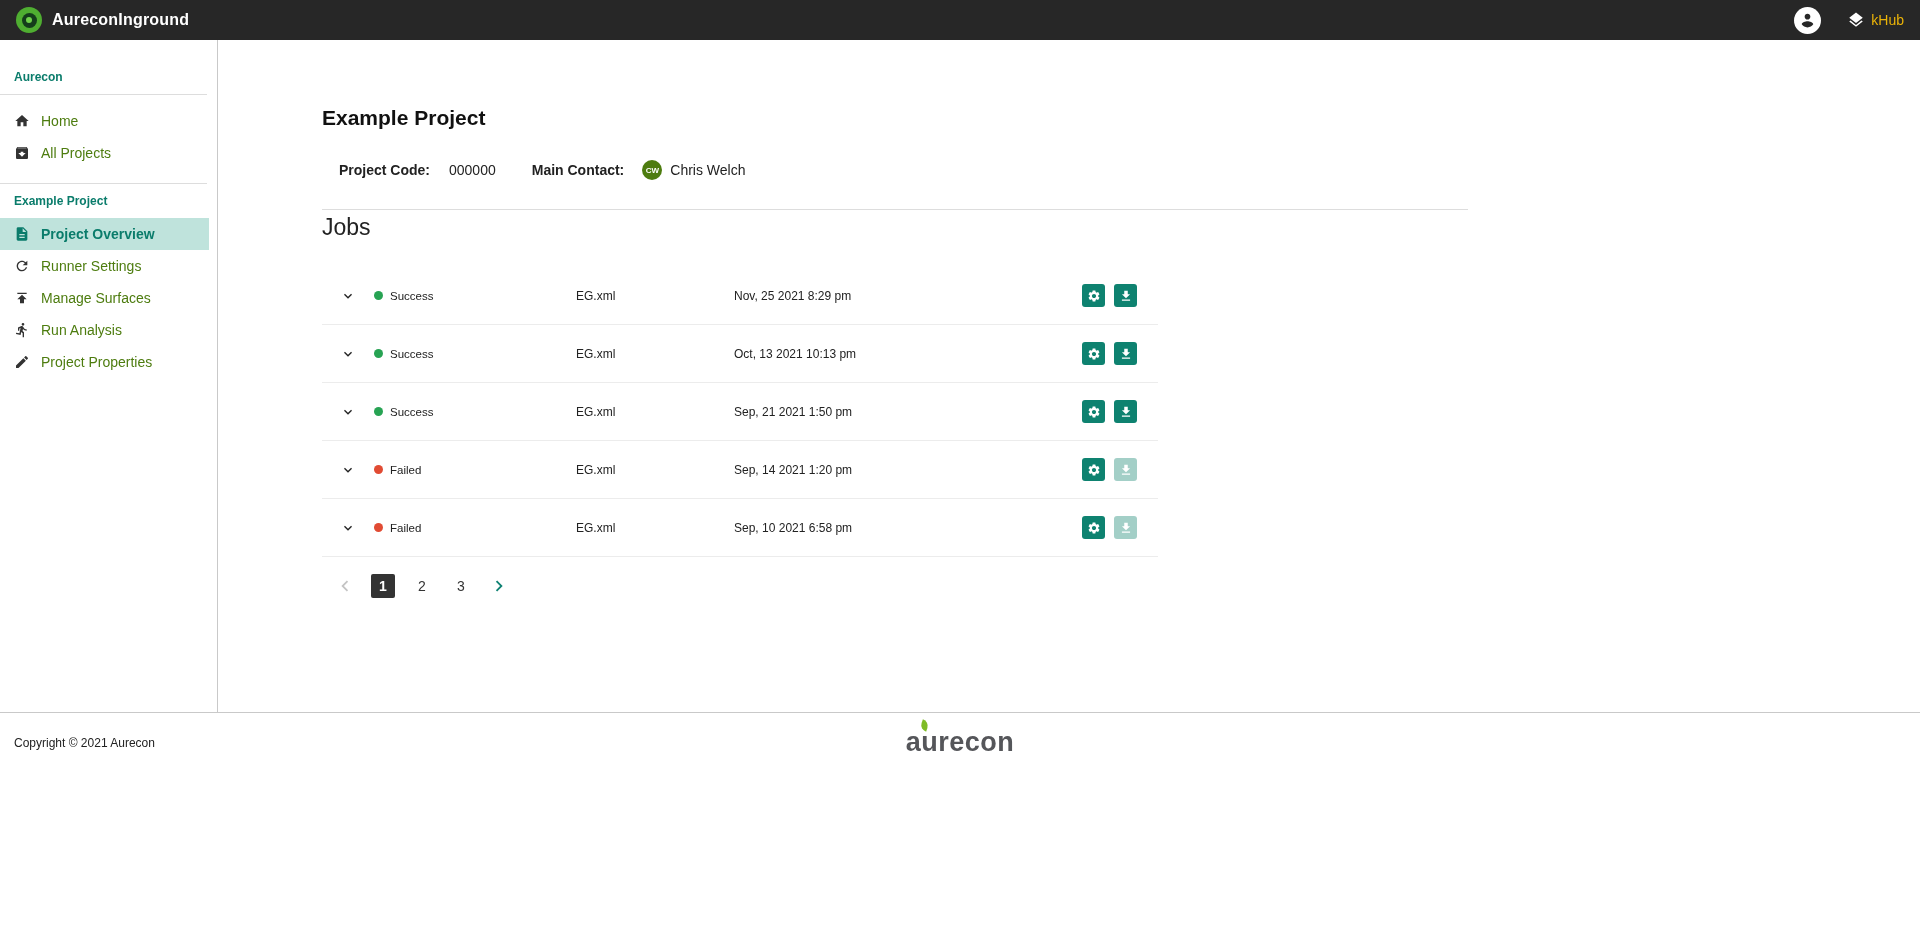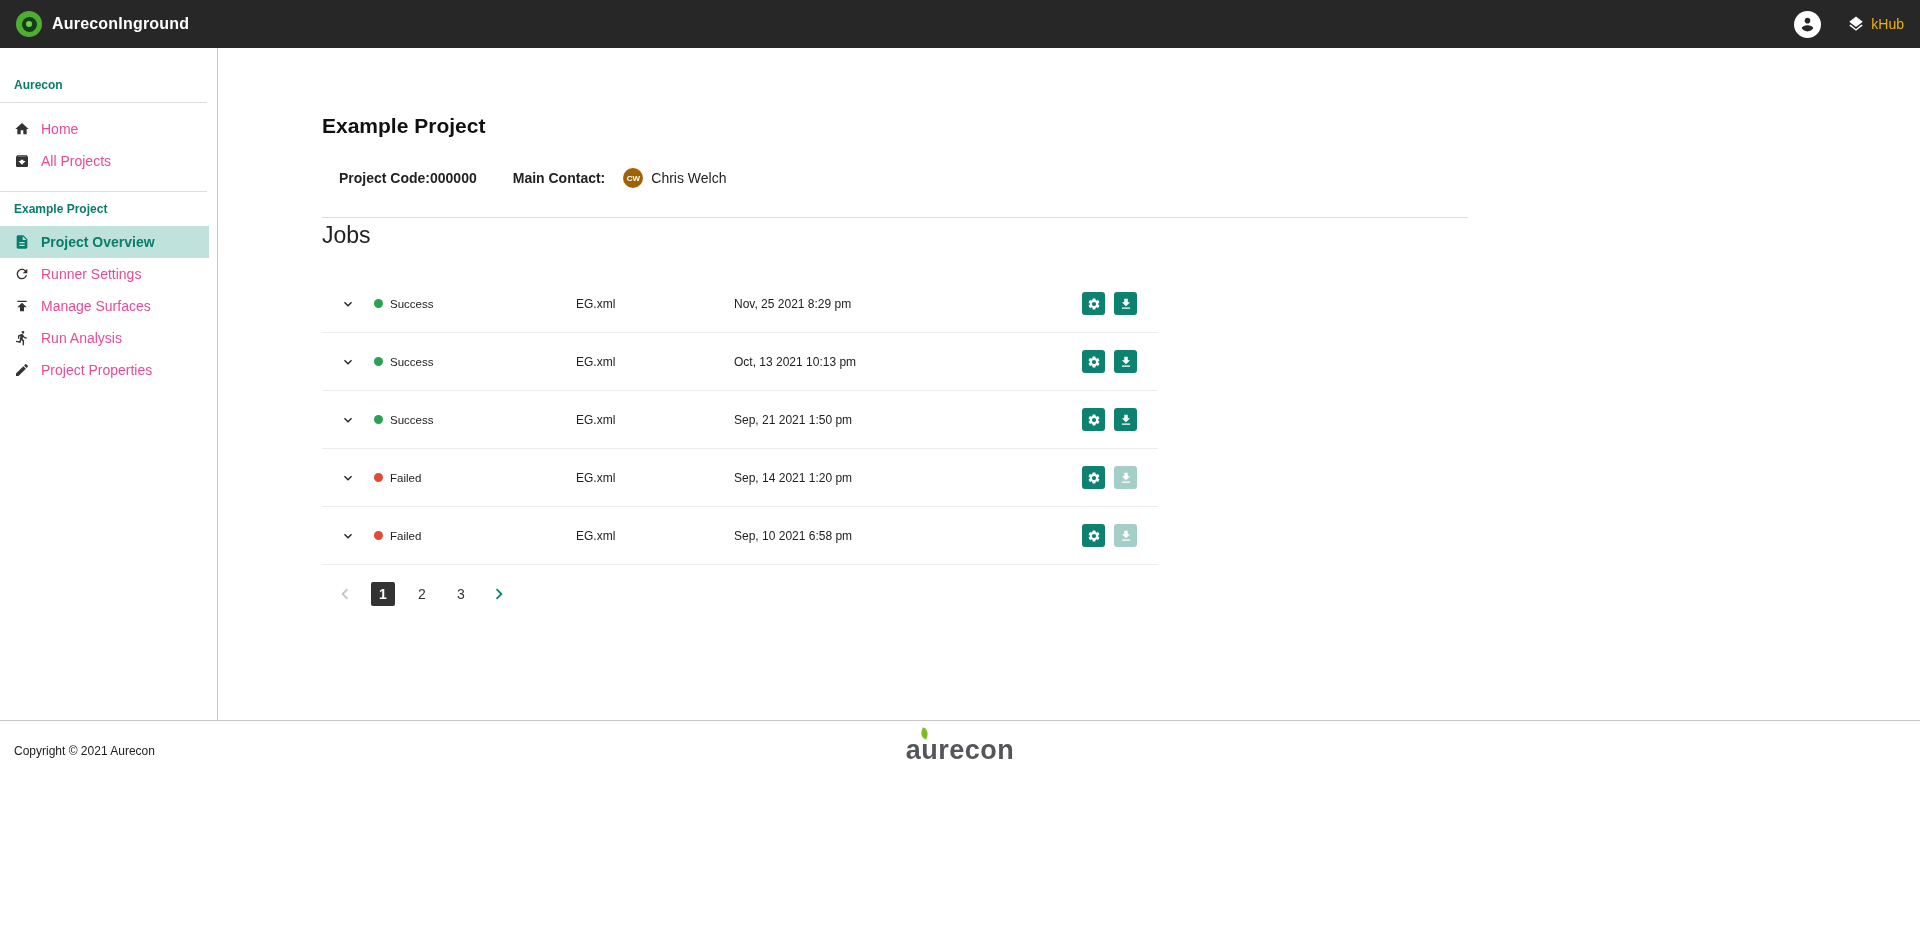--- a/index.html
+++ b/index.html
@@ -1,49 +1,49 @@
 <!DOCTYPE html>
 <html><head>
 <meta charset="utf-8">
 <style>
   * { margin:0; padding:0; box-sizing:border-box; }
   html,body { width:1920px; height:931px; background:#fff; font-family:"Liberation Sans", sans-serif; color:#222; overflow:hidden; }
 
   
-  .topbar { height:48px; background:#272727; display:flex; align-items:center; padding:9px 16px; justify-content:space-between; }
+  .topbar { height:40px; background:#272727; display:flex; align-items:center; padding:9px 16px; justify-content:space-between; }
   .topbar-left { display:flex; align-items:center; gap:10px; }
   .app-logo { width:26px; height:26px; border-radius:50%; background:#4fae31; display:flex; align-items:center; justify-content:center; }
   .app-logo .inner { width:15px; height:15px; border-radius:50%; background:#143d1b; display:flex; align-items:center; justify-content:center; }
   .app-logo .dot { width:6px; height:6px; border-radius:50%; background:#6fd14a; }
   .app-title { color:#fff; font-size:16px; font-weight:700; letter-spacing:.2px; }
   .topbar-right { display:flex; align-items:center; gap:26px; }
   .account-btn { width:27px; height:27px; border-radius:50%; background:#fff; display:flex; align-items:center; justify-content:center; cursor:pointer; }
   .account-btn svg { width:23px; height:23px; fill:#272727; }
   .khub { display:flex; align-items:center; gap:6px; color:#eab308; font-size:14px; cursor:pointer; }
   .khub svg { width:18px; height:18px; fill:#fff; }
 
   
   .layout { display:flex; height:672px; }
   .sidebar { width:218px; border-right:1px solid #c9c9c9; padding-top:30px; flex:0 0 auto; }
   .side-section-title { color:#0a7c6b; font-size:12px; font-weight:700; padding:0 14px 10px 14px; }
   .side-divider { border-top:1px solid #ddd; margin:0 10px 10px 0; }
-  .side-item { display:flex; align-items:center; gap:11px; height:32px; padding-left:14px; font-size:14px; color:#ec4899; cursor:pointer; }
+  .side-item { display:flex; align-items:center; gap:11px; height:32px; padding-left:14px; font-size:14px; color:#4d7c0f; cursor:pointer; }
   .side-item svg { width:16px; height:16px; fill:#333; flex:0 0 auto; }
   .side-item.active { background:#bfe3dc; color:#0a7c6b; font-weight:700; margin-right:8px; }
   .side-item.active svg { fill:#0a7c6b; }
   .side-gap { height:14px; }
 
   
   .content { padding:66px 0 0 104px; width:1251px; }
   .page-title { font-size:21px; font-weight:700; color:#111; margin-bottom:30px; }
   .info-row { display:flex; align-items:center; margin-left:17px; font-size:14px; }
   .b { font-weight:700; }
-  .code-value { margin-left:0;font-weight:bold; }
+  .code-value { margin-left:19px; }
   .contact-label { margin-left:36px; }
-  .avatar { width:20px; height:20px; border-radius:50%; background:#a16207; color:#fff; font-size:8px; font-weight:700; display:flex; align-items:center; justify-content:center; margin:0 8px 0 18px; }
+  .avatar { width:20px; height:20px; border-radius:50%; background:#4d7c0f; color:#fff; font-size:8px; font-weight:700; display:flex; align-items:center; justify-content:center; margin:0 8px 0 18px; }
   .desc-label { margin:30px 0 0 17px; font-size:14px; font-weight:700; }
   .desc-text { margin:20px 0 0 33px; font-size:14px; }
   .content-divider { border-top:1px solid #ddd; margin-top:29px; width:1146px; }
   .jobs-heading { font-size:23px; font-weight:400; color:#222; margin-top:4px; }
 
   
   .jobs-table { margin-top:26px; width:836px; }
   .trow { display:grid; grid-template-columns:52px 202px 158px 348px 76px; align-items:center; }
   .thead { height:36px; border-bottom:2px solid #2f2f2f; font-size:12px; font-weight:700; color:#222; }
   .tbody-row { height:58px; border-bottom:1px solid #ececec; font-size:12px; color:#222; }

